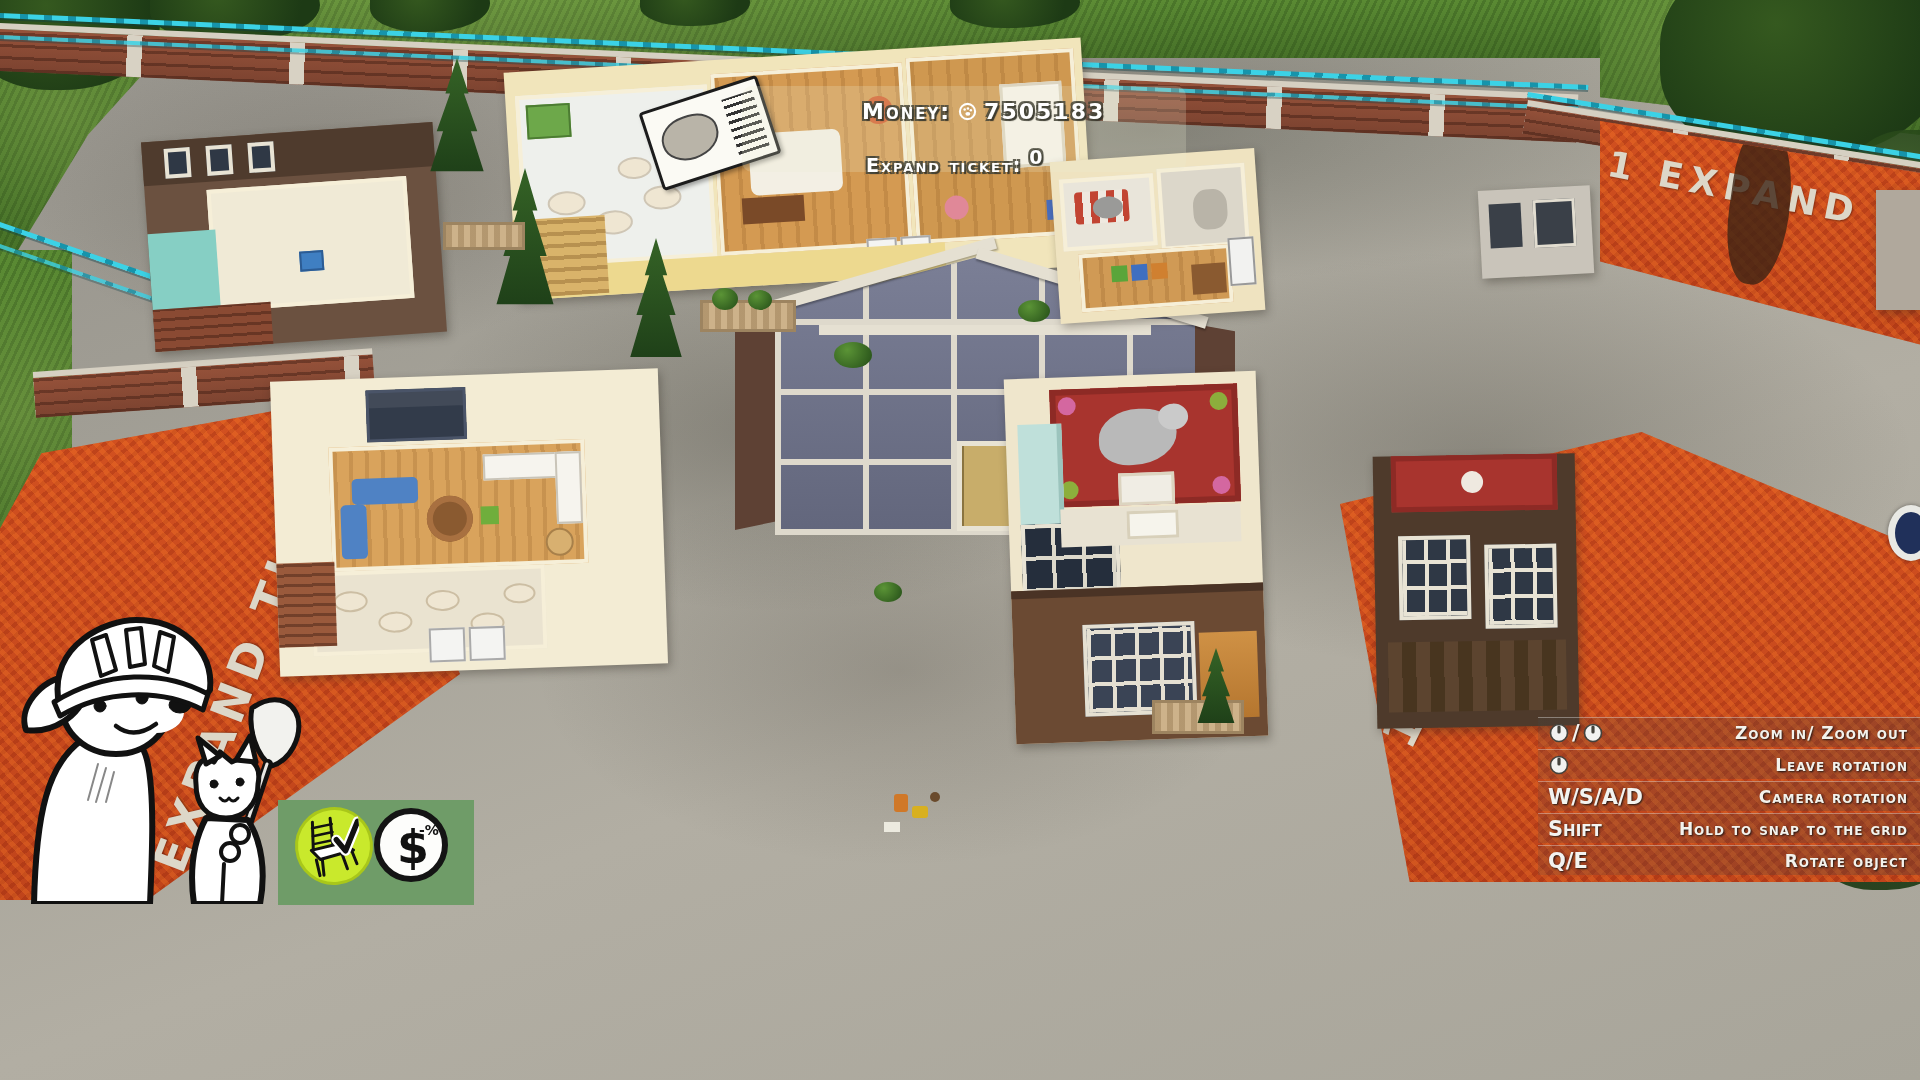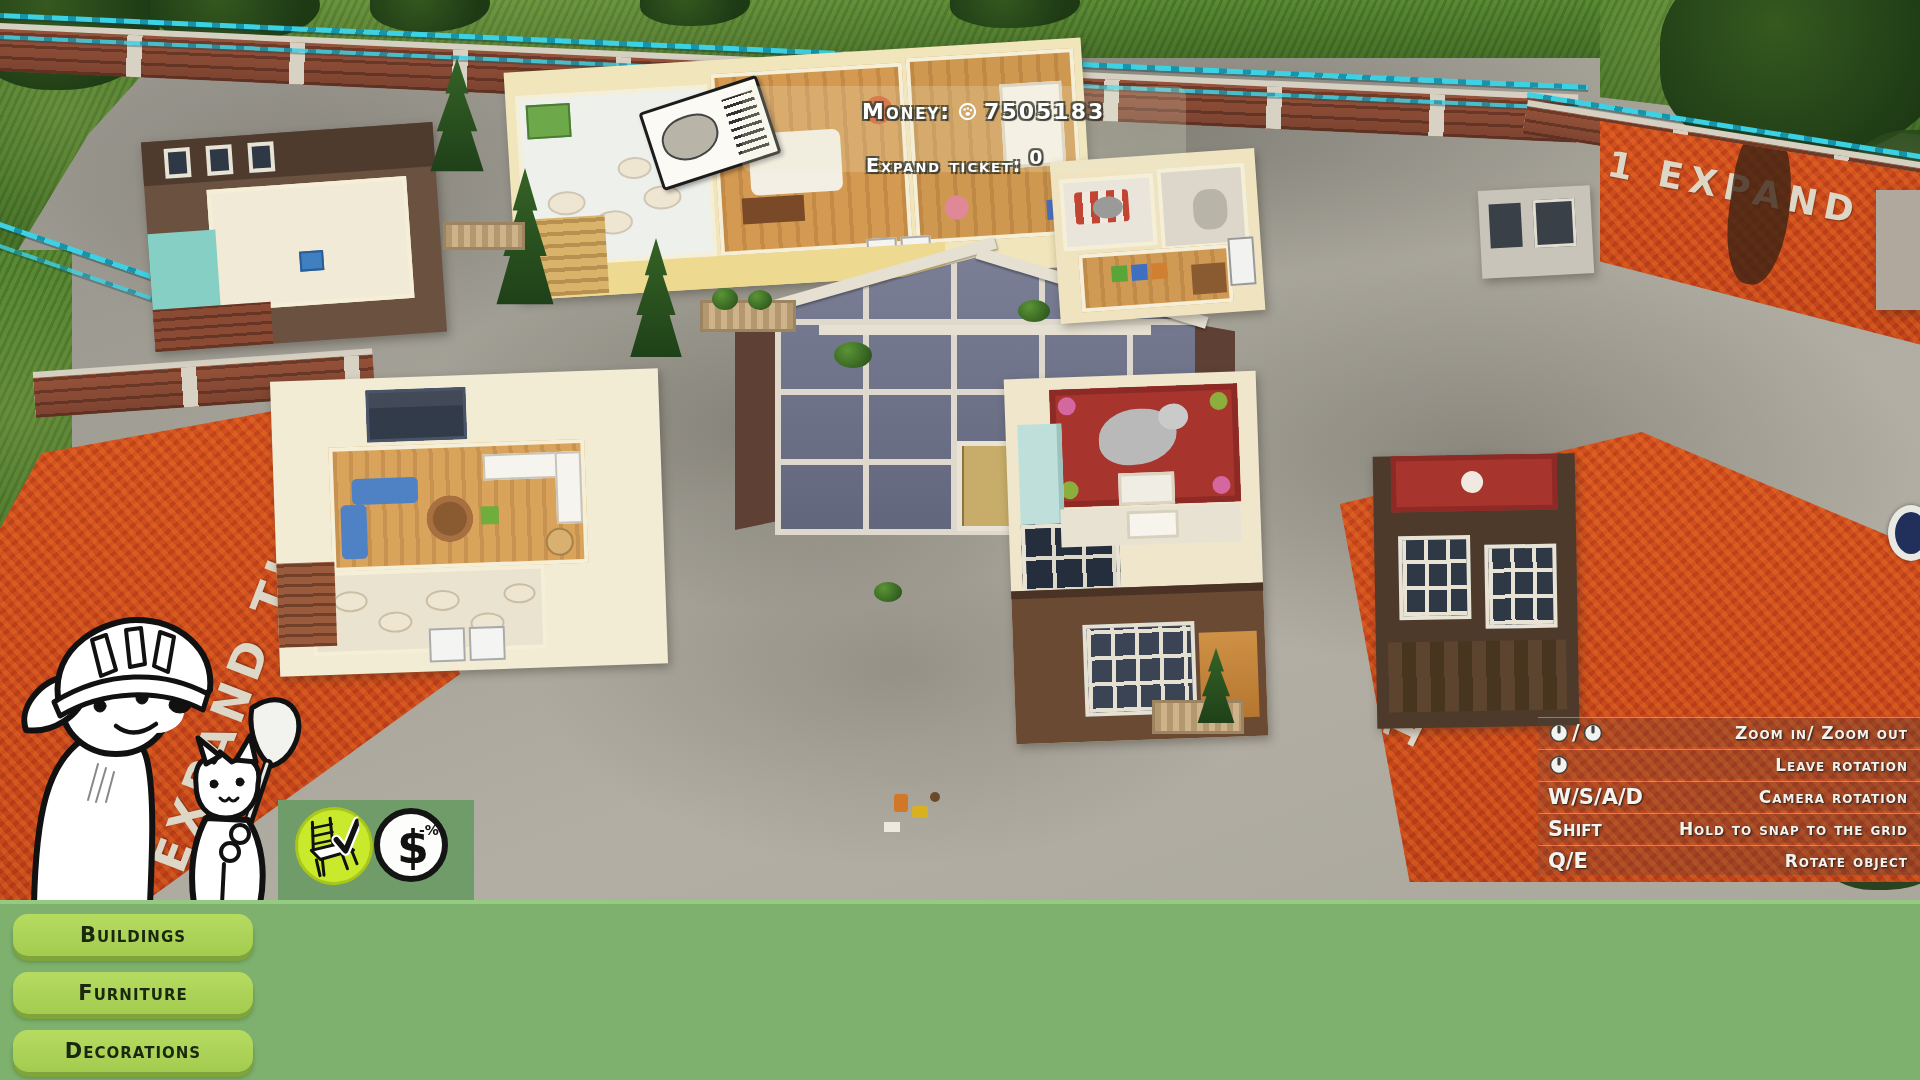--- a/index.html
+++ b/index.html
@@ -400,28 +400,14 @@
       </svg>
     </div>
     <div class="mode-circle" id="mode-sell">
       <svg width="56" height="56" viewBox="0 0 56 56">
         <text x="14" y="46" font-size="46" font-weight="bold" fill="#111" font-family="DejaVu Sans,sans-serif">$</text>
         <text x="36" y="18" font-size="14" font-weight="bold" fill="#111" font-family="DejaVu Sans,sans-serif">-%</text>
       </svg>
     </div>
   </div>
 
-  <div class="abs" id="bottom-panel">
-    <div id="categories">
-        <div class="cat-btn" style="top: 10px;">
-          <span>Buildings</span>
-        </div>
-        <div class="cat-btn" style="top: 68px;">
-          <span>Furniture</span>
-        </div>
-        <div class="cat-btn" style="top: 126px;">
-          <span>Decorations</span>
-        </div>
-      </div>
-
-  </div>
 
 </div>
 
 </body></html>

